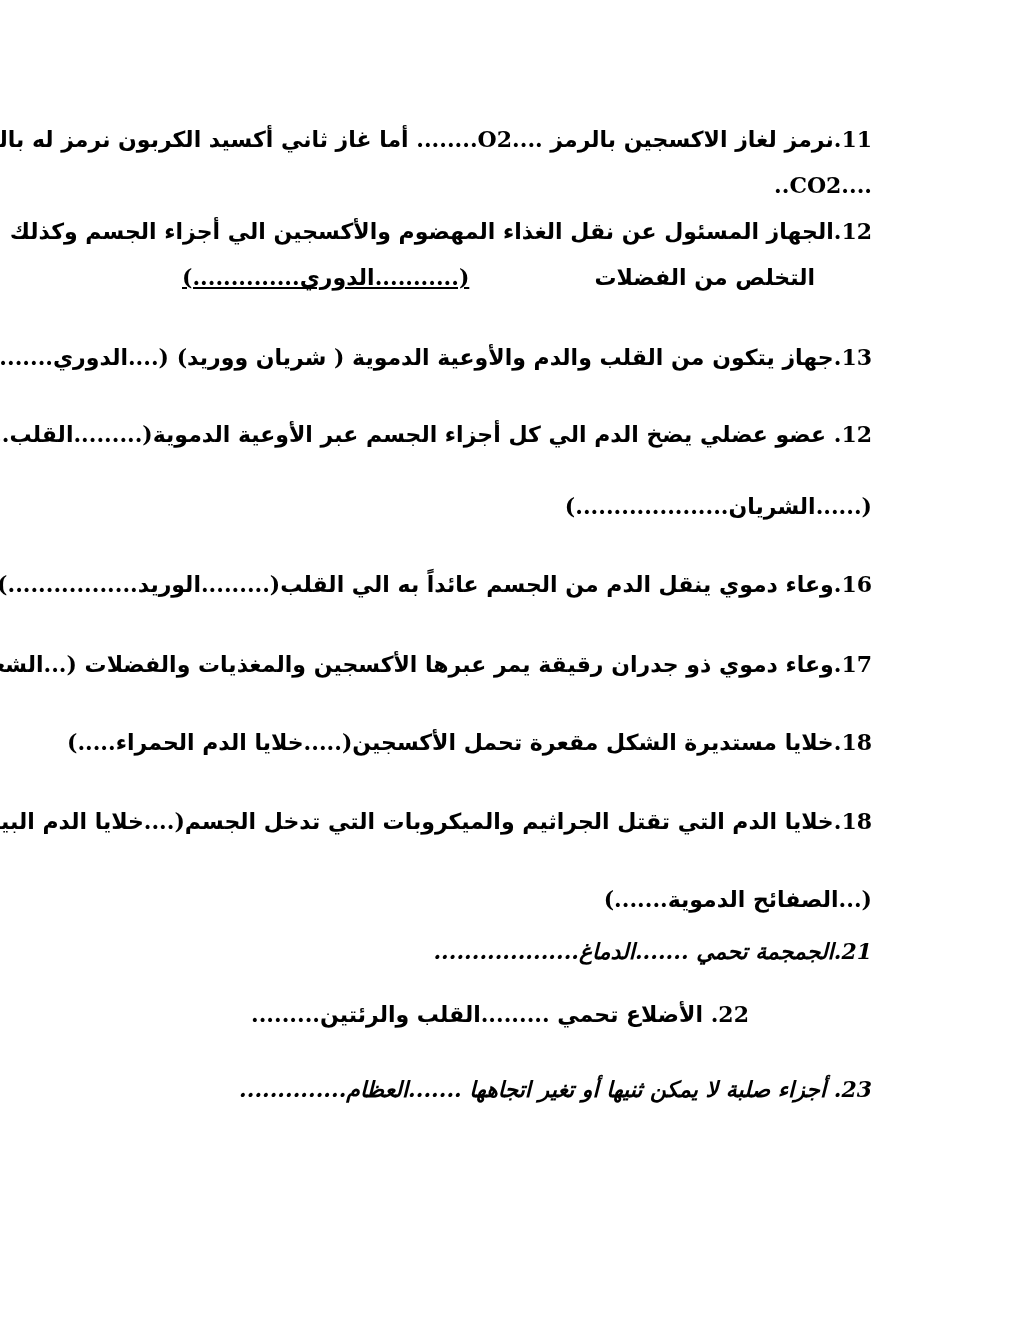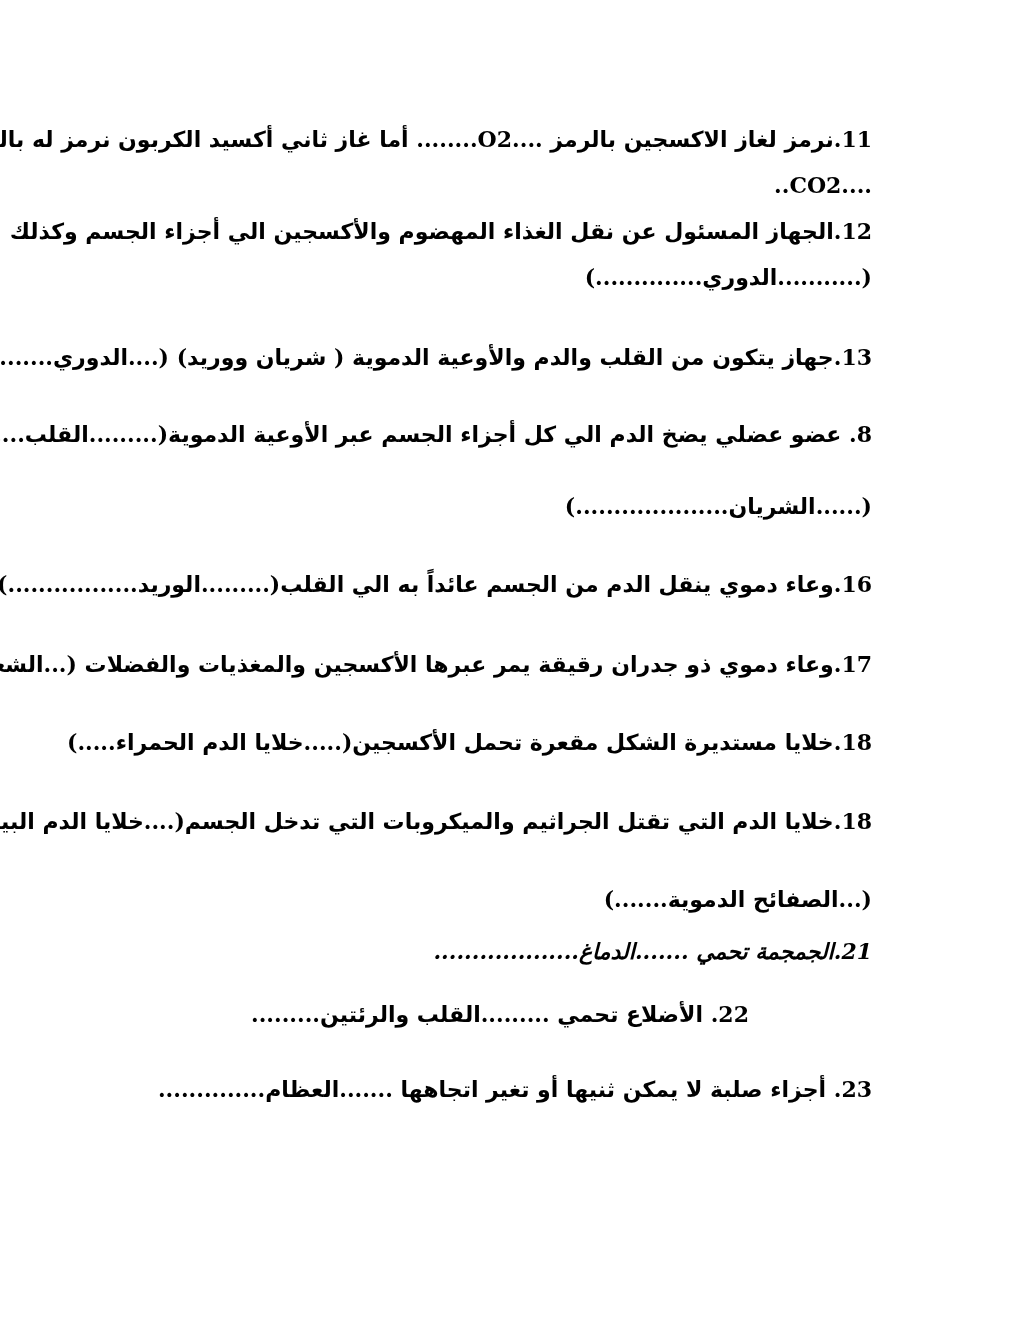--- a/index.html
+++ b/index.html
@@ -41,25 +41,26 @@
 </style>
 </head>
 <body>
 
 <div class="page" dir="rtl">
   <div class="content" id="questions-list">
       <div class="line single" style="margin-top: 0px;"><span class="txt">11.نرمز لغاز الاكسجين بالرمز ....O2........ أما غاز ثاني أكسيد الكربون نرمز له بالرمز</span></div>
       <div class="line single" style="margin-top: 0px; text-align: right;"><span class="txt">....CO2..</span></div>
       <div class="line single" style="margin-top: 0px;"><span class="txt">12.الجهاز المسئول عن نقل الغذاء المهضوم والأكسجين الي أجزاء الجسم وكذلك</span></div>
       <div class="line split" style="margin-top: 0px;">
-        <span class="a" style="margin-left: 54px;">(...........الدوري..............)</span>
+        <span class="q" style="margin-right: 57px;">التخلص من الفضلات</span>
+        <span class="a" style="margin-left: 54px; text-decoration: underline;">(...........الدوري..............)</span>
       </div>
       <div class="line single" style="margin-top: 34px;"><span class="txt">13.جهاز يتكون من القلب والدم والأوعية الدموية ( شريان ووريد)  (....الدوري.......)</span></div>
       <div class="line split" style="margin-top: 31px;">
-        <span class="q">8. عضو عضلي يضخ الدم الي كل أجزاء الجسم عبر الأوعية الدموية</span>
+        <span class="q">12. عضو عضلي يضخ الدم الي كل أجزاء الجسم عبر الأوعية الدموية</span>
         <span class="a">(.........القلب...............)</span>
       </div>
       <div class="line split" style="margin-top: 26px;">
         <span class="a">(......الشريان....................)</span>
       </div>
       <div class="line split" style="margin-top: 32px;">
         <span class="q">16.وعاء دموي ينقل الدم من الجسم عائداً به الي القلب</span>
         <span class="a">(.........الوريد.................)</span>
       </div>
       <div class="line single" style="margin-top: 34px;"><span class="txt">17.وعاء دموي ذو جدران رقيقة يمر عبرها الأكسجين والمغذيات والفضلات  (...الشعيرة الدموية.....)</span></div>
@@ -69,15 +70,15 @@
       </div>
       <div class="line split" style="margin-top: 33px;">
         <span class="q">18.خلايا الدم التي تقتل الجراثيم والميكروبات التي تدخل الجسم</span>
         <span class="a">(....خلايا الدم البيضاء.........)</span>
       </div>
       <div class="line split" style="margin-top: 32px;">
         <span class="a" style="margin-left: 68px;">(...الصفائح الدموية.......)</span>
       </div>
       <div class="line single" style="margin-top: 6px; font-style: italic;"><span class="txt">21.الجمجمة تحمي .......الدماغ...................</span></div>
       <div class="line single" style="margin-top: 17px; text-align: center;"><span class="txt">22. الأضلاع تحمي .........القلب والرئتين.........</span></div>
-      <div class="line single" style="margin-top: 29px;"><span class="txt">23. أجزاء صلبة لا يمكن ثنيها أو تغير اتجاهها  .......العظام..............</span></div>
+      <div class="line single" style="margin-top: 29px; font-style: italic;"><span class="txt">23. أجزاء صلبة لا يمكن ثنيها أو تغير اتجاهها  .......العظام..............</span></div>
     </div>
 </div>
 
 </body></html>

